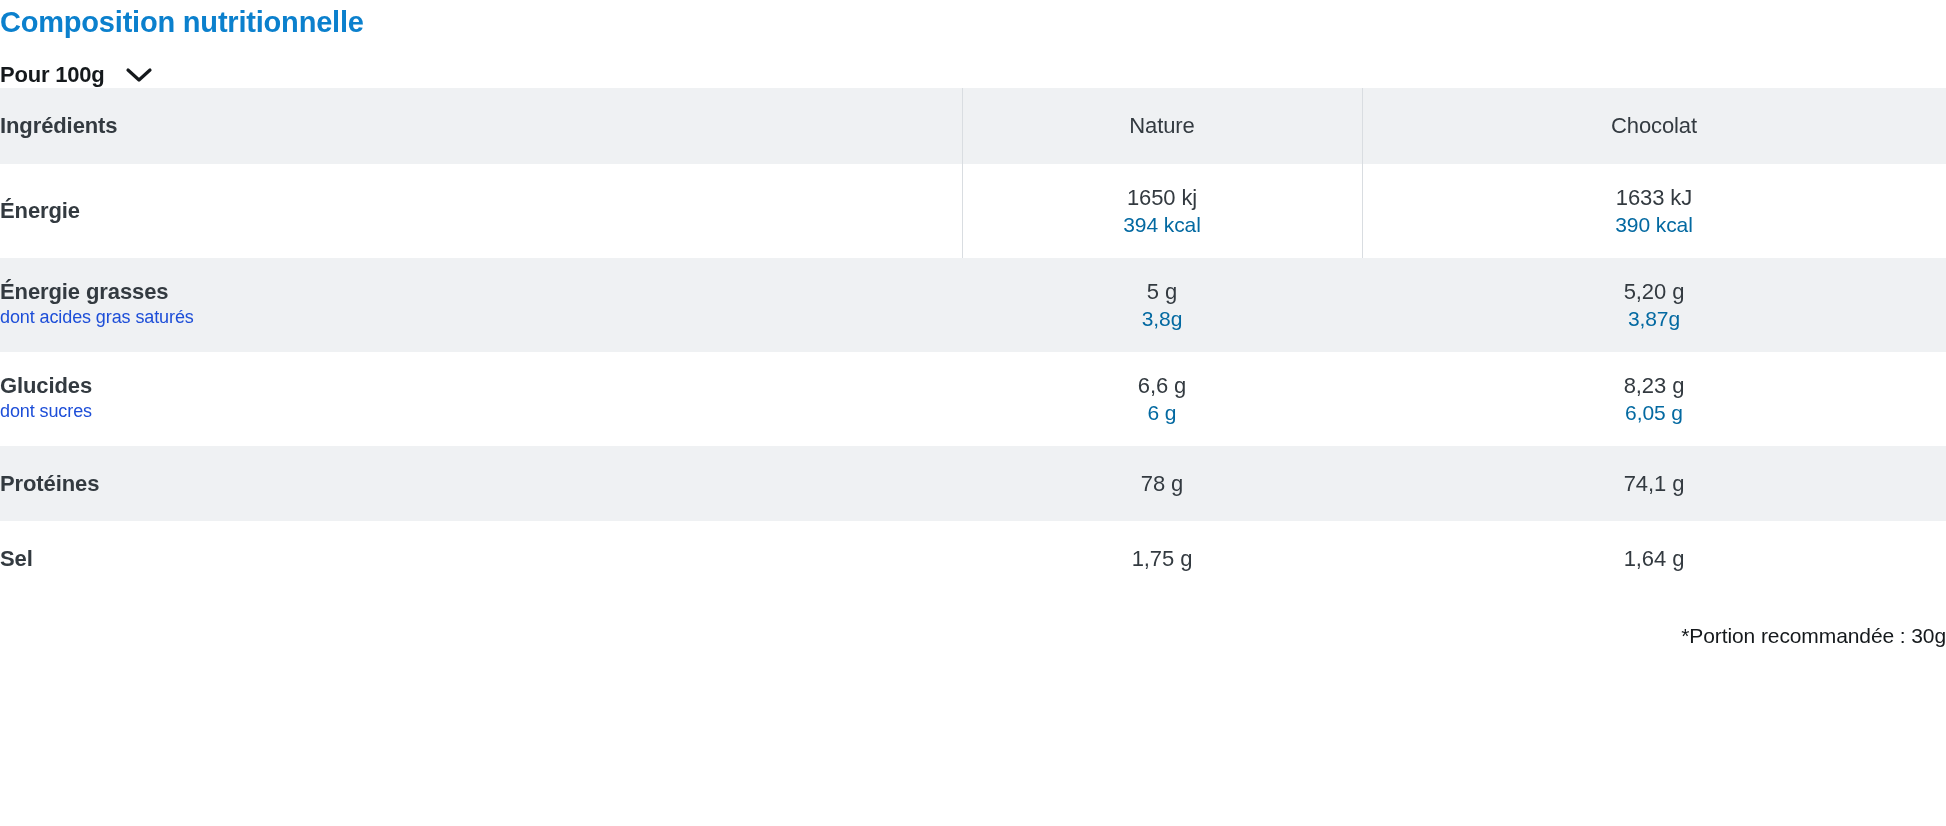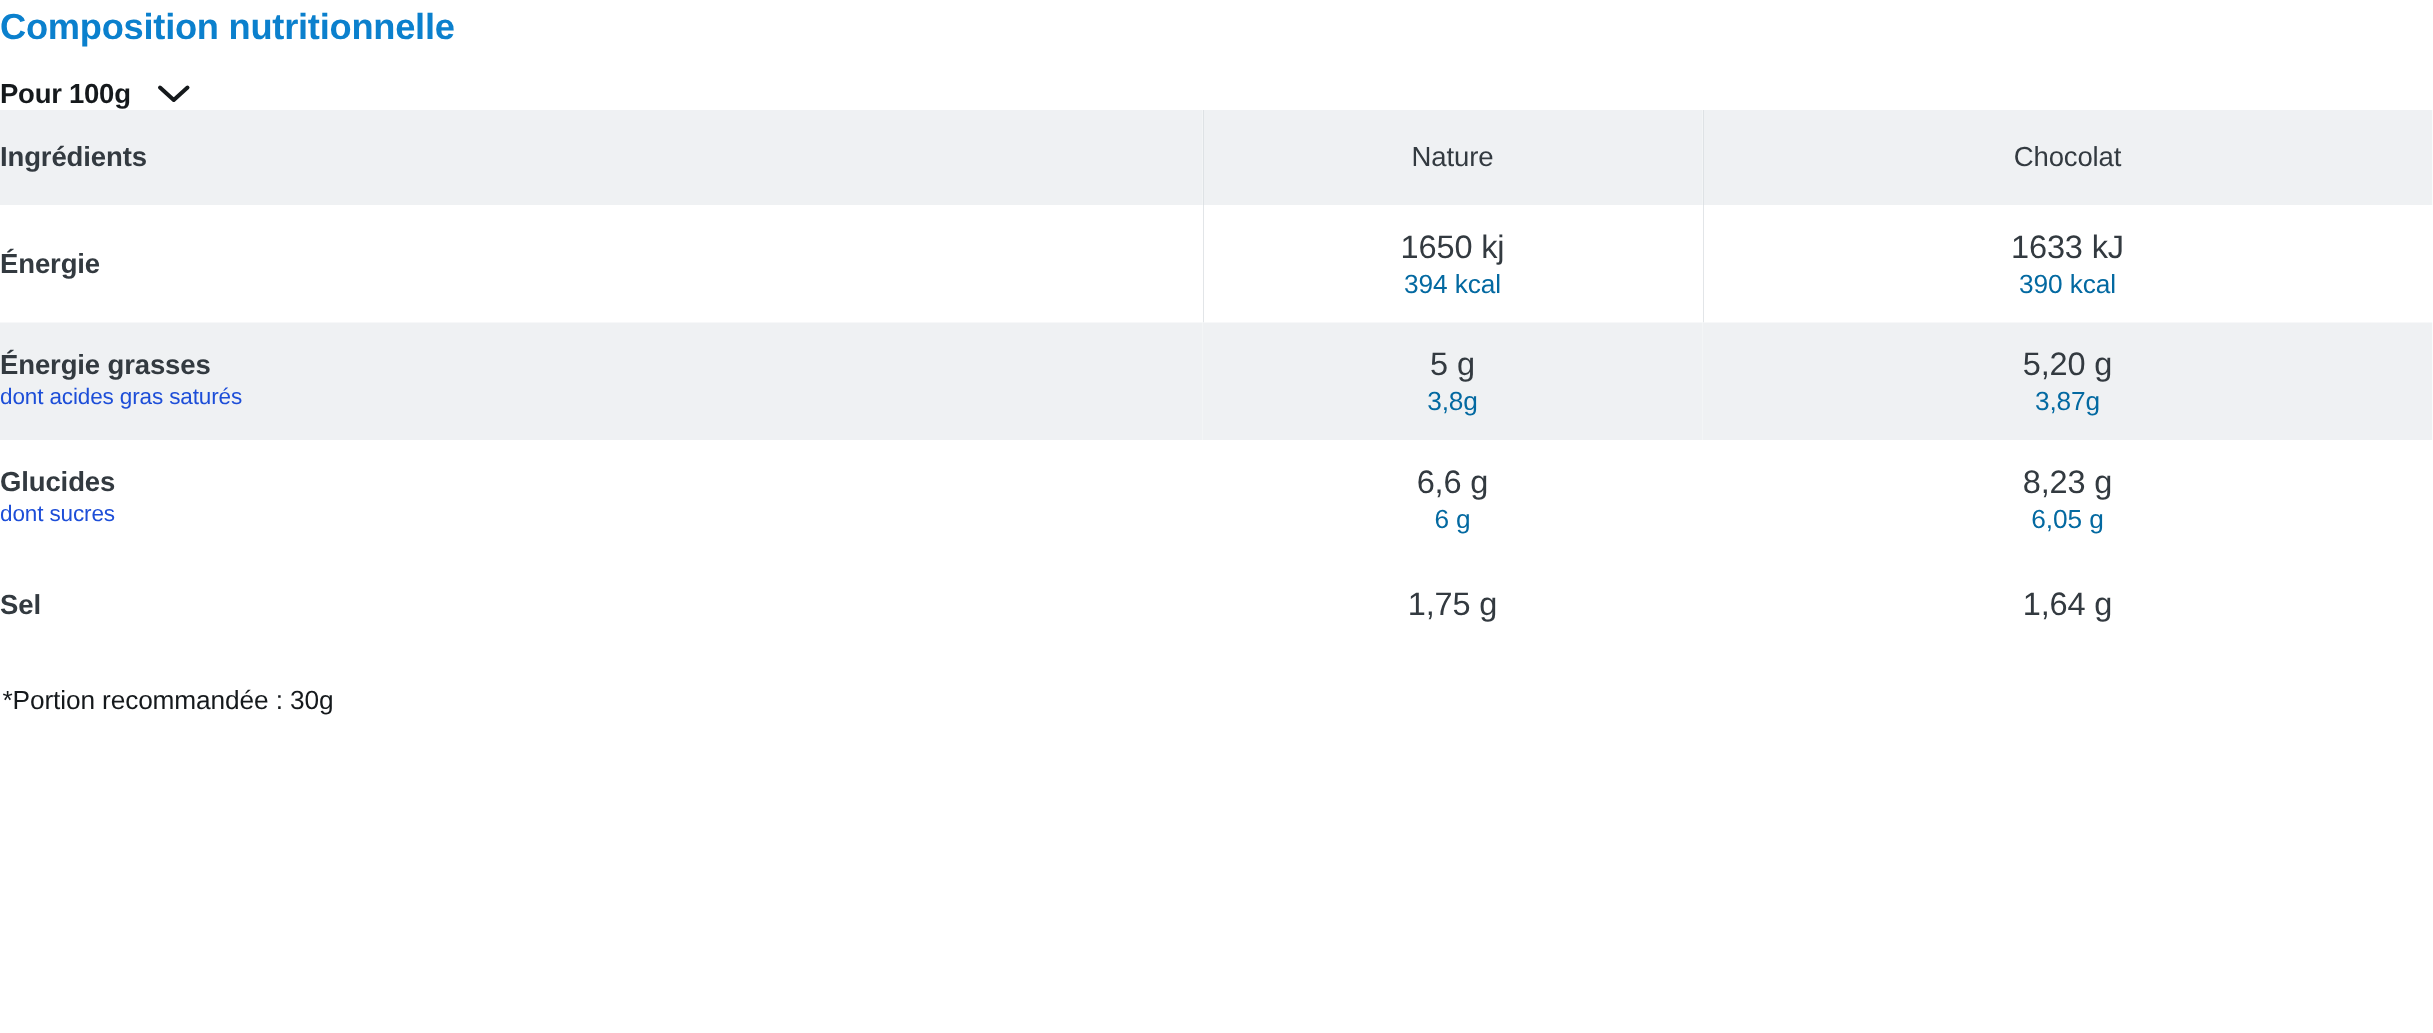--- a/index.html
+++ b/index.html
@@ -120,21 +120,21 @@
     letter-spacing: -0.1px;
   }
   .label-sub {
     font-size: 18px;
     font-weight: normal;
     color: #1d4ed8;
     line-height: 1.5;
     letter-spacing: -0.1px;
   }
   .val-main {
-    font-size: 26px;
+    font-size: 22px;
     font-weight: normal;
     color: #333a40;
     line-height: 1.25;
     letter-spacing: -0.1px;
   }
   .val-sub {
     font-size: 21px;
     font-weight: normal;
     color: #0369a1;
     line-height: 1.3;
@@ -148,20 +148,21 @@
 
   
   .divL { box-shadow: inset 1px 0 0 #d9dde1; }
 
   
   .footer-note {
     font-size: 21px;
     color: #15191c;
     padding: 28px 0 0 2px;
     letter-spacing: -0.1px;
+    text-align: right;
   }
 </style>
 </head>
 <body>
 
 <div class="page">
 
   <div class="header">
     <div class="page-title">Composition nutritionnelle</div>
 
@@ -224,20 +225,31 @@
         <td class="cell-val">
           <div class="val-main">6,6 g</div>
           <div class="val-sub">6 g</div>
         </td>
         <td class="cell-val">
           <div class="val-main">8,23 g</div>
           <div class="val-sub">6,05 g</div>
         </td>
       </tr>
 
+      <tr class="shade row-one">
+        <td class="cell-name">
+          <div class="label-main">Protéines</div>
+        </td>
+        <td class="cell-val">
+          <div class="val-main">78 g</div>
+        </td>
+        <td class="cell-val">
+          <div class="val-main">74,1 g</div>
+        </td>
+      </tr>
 
       <tr class="plain row-one">
         <td class="cell-name">
           <div class="label-main">Sel</div>
         </td>
         <td class="cell-val">
           <div class="val-main">1,75 g</div>
         </td>
         <td class="cell-val">
           <div class="val-main">1,64 g</div>

